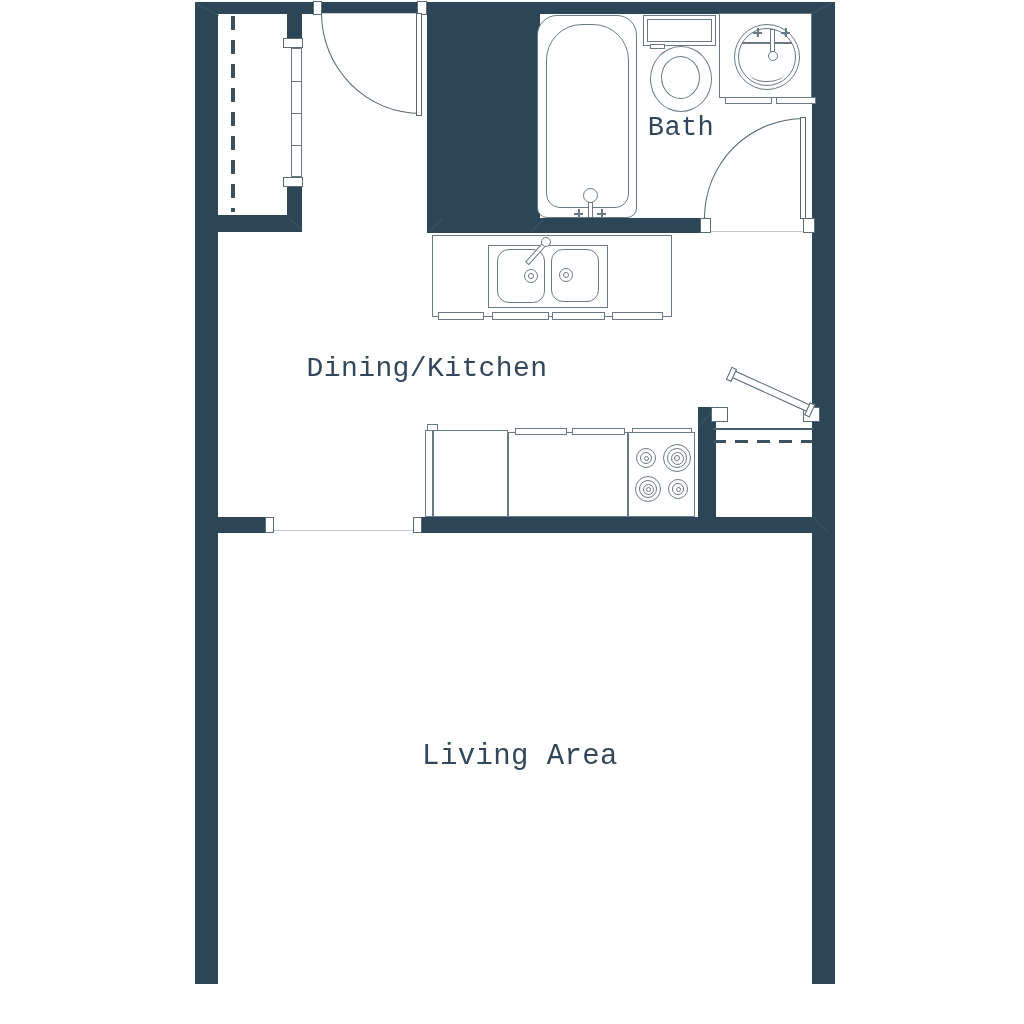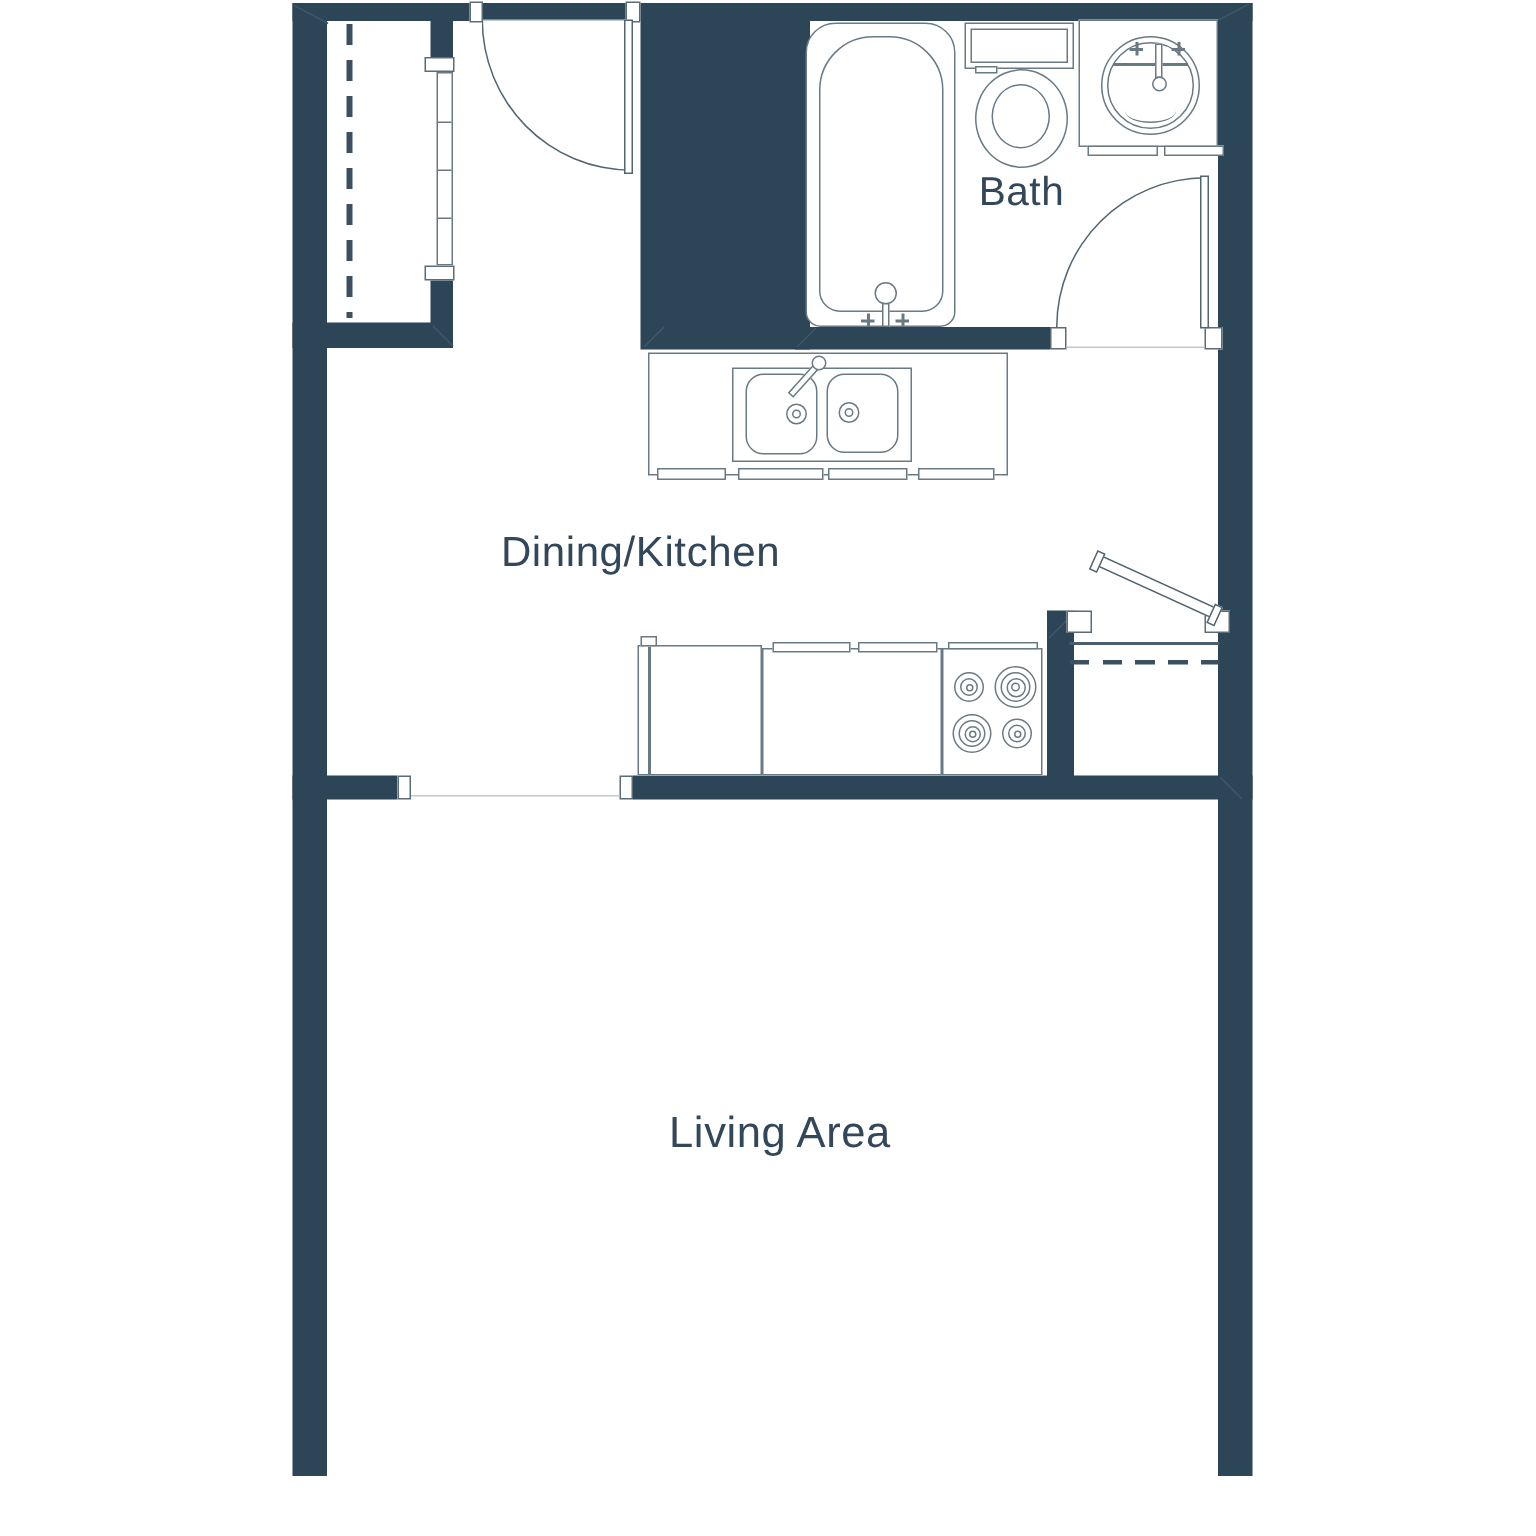--- a/index.html
+++ b/index.html
@@ -1,17 +1,17 @@
 <!DOCTYPE html>
 <html style="--wall: #2c4557; --fixture-line: #6a7a84; --door-line: #52646f; --label-text: #33475a; --faint-line: #c0cad0; --dashed-line: #3c5060; --window-line: #4a5f6d; --background: #ffffff;"><head>
 <meta charset="utf-8">
 <style>
   html,body{margin:0;padding:0;background:#fff;}
   #canvas{position:relative;width:1024px;height:984px;background:var(--background,#ffffff);
-          font-family:Liberation Sans, sans-serif;overflow:hidden;}
+          font-family:Liberation Mono, monospace;overflow:hidden;}
   .wall{position:absolute;background:var(--wall,#2c4557);}
   .jamb{position:absolute;background:#fff;border:1px solid #5c6c77;box-sizing:border-box;}
   .fix{position:absolute;background:#fff;border:1.5px solid var(--fixture-line,#6a7a84);box-sizing:border-box;}
   .thin{border-width:1.2px;}
   .circle{border-radius:50%;}
   .hline{position:absolute;background:var(--fixture-line,#6a7a84);}
   .faint{position:absolute;background:var(--faint-line,#c0cad0);}
   .dash-v{position:absolute;width:4px;
           background:repeating-linear-gradient(to bottom,var(--dashed-line,#3c5060) 0 14px,transparent 14px 24px);}
   .dash-h{position:absolute;height:3px;

